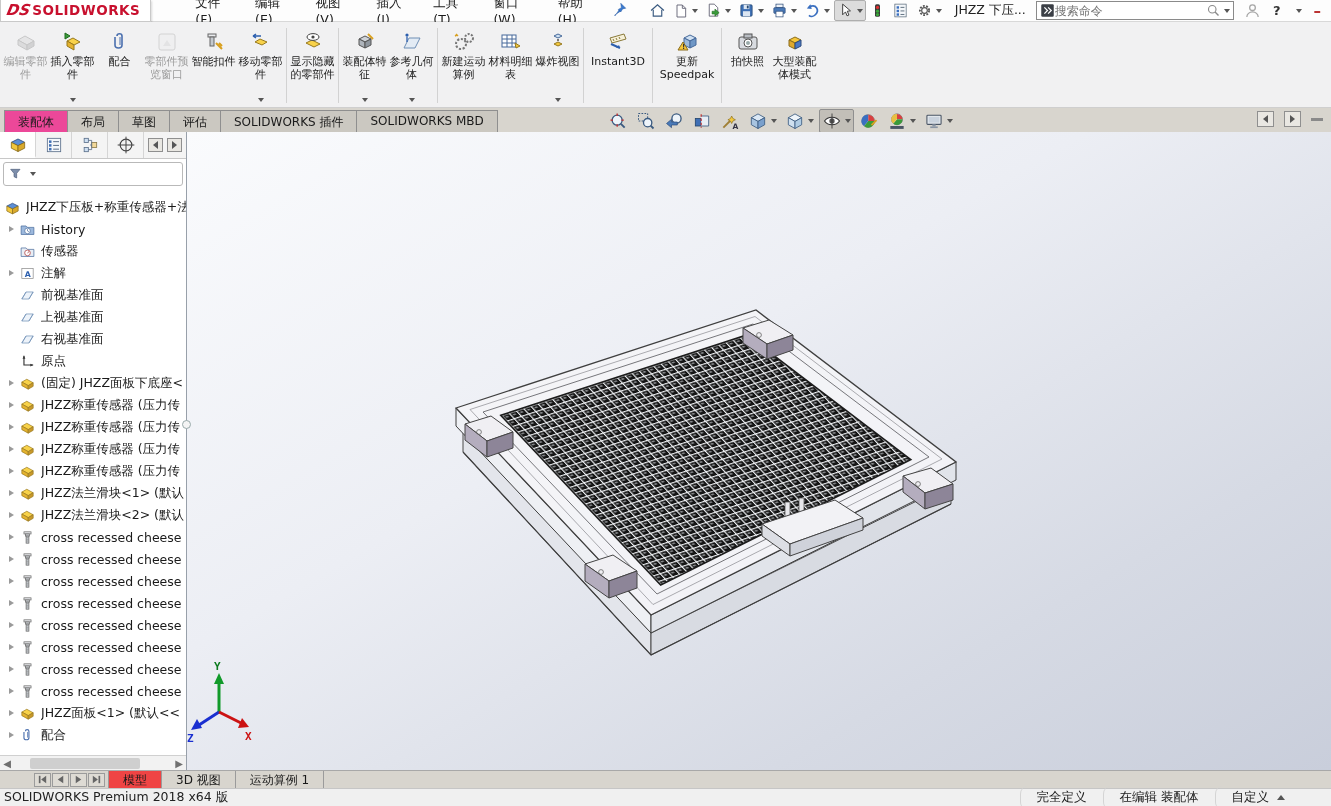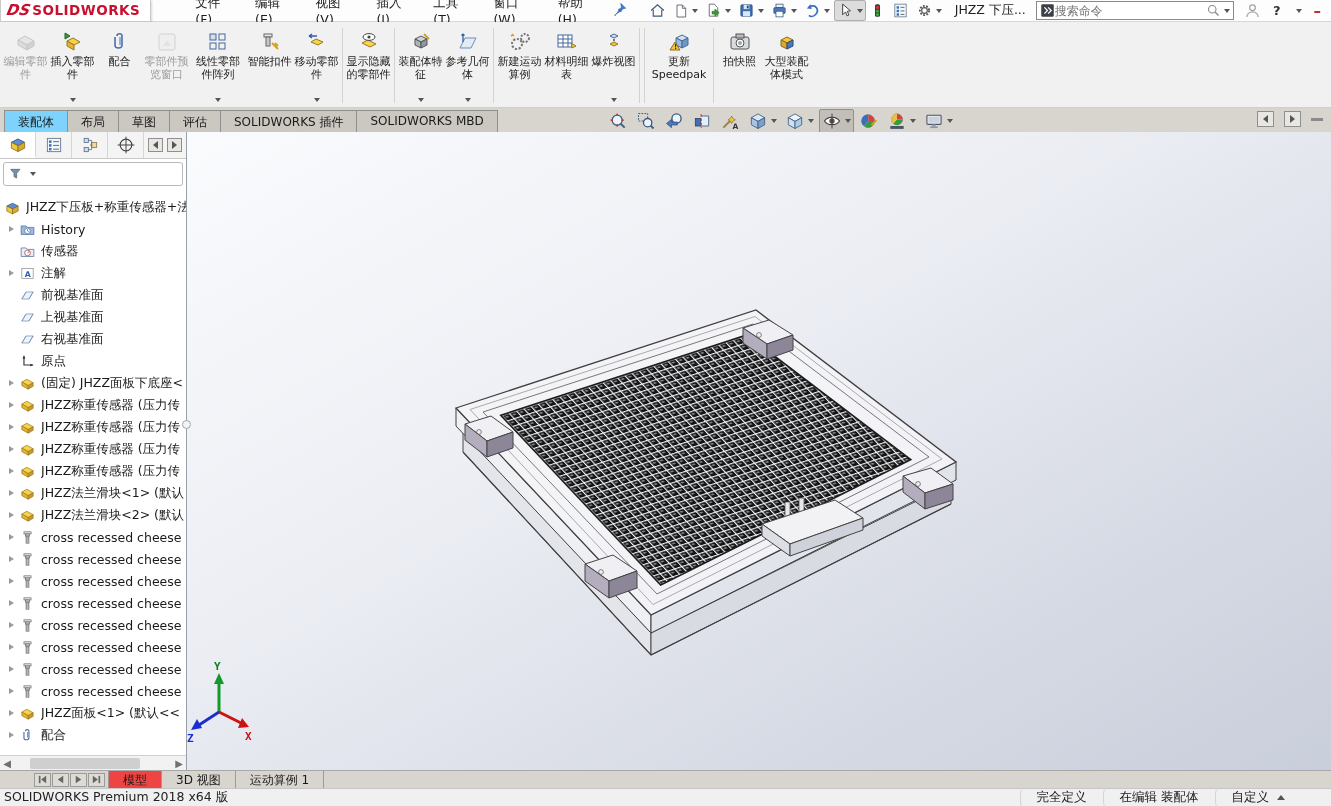--- a/index.html
+++ b/index.html
@@ -37,21 +37,21 @@
   .rbtn .ric { width:24px; height:24px; margin-bottom:2px; flex:0 0 auto; }
   .rbtn.arrow::after { content:""; position:absolute; bottom:4px; left:50%; margin-left:-3px;
     border-left:3px solid transparent; border-right:3px solid transparent; border-top:4px solid #555; }
   .rsep { width:1px; background:#d2d2d2; margin:4px 2px; }
 
   
   .tabrow { height:24px; background:#d8d5ce; display:flex; align-items:flex-end; flex:0 0 auto; position:relative; }
   .ctab { height:22px; padding:3px 13px 0 13px; font-size:12px; border:1px solid #8f8f8f; border-bottom:none;
     background:#cbc8c1; margin-left:-1px; white-space:nowrap; }
   .ctab:first-child { margin-left:4px; }
-  .ctab.active { background:#7dd3fc; font-weight:normal; position:relative; z-index:2; }
+  .ctab.active { background:#ec4899; font-weight:normal; position:relative; z-index:2; }
   .hud { position:absolute; left:605px; top:1px; display:flex; align-items:center; gap:2px; }
   .hudbtn { display:flex; align-items:center; padding:1px 2px; border:1px solid transparent; border-radius:2px; }
   .hudbtn.pressed { background:#c2bfb8; border-color:#8f8f8f; }
   .hudbtn svg { width:20px; height:20px; }
   .tabrow-right { position:absolute; right:8px; top:3px; display:flex; align-items:center; gap:10px; }
   .pane-btn { width:17px; height:16px; border:1px solid #8f8f8f; background:#e9e7e2; display:flex; align-items:center; justify-content:center; }
   .tri-l { width:0;height:0;border-top:4px solid transparent;border-bottom:4px solid transparent;border-right:5px solid #555; }
   .tri-r { width:0;height:0;border-top:4px solid transparent;border-bottom:4px solid transparent;border-left:5px solid #555; }
   .strip-dash { width:12px; height:3px; background:#8a8a8a; }
 
@@ -502,26 +502,20 @@
           <use href="#s-clip"></use>
         </svg>
       <span>配合</span>
     </div>
     <div class="rbtn disabled">
       <svg class="ric">
           <use href="#s-preview"></use>
         </svg>
       <span>零部件预览窗口</span>
     </div>
-    <div class="rbtn arrow" style="width:56px">
-      <svg class="ric">
-          <use href="#s-grid4"></use>
-        </svg>
-      <span>线性零部件阵列</span>
-    </div>
     <div class="rbtn">
       <svg class="ric">
           <use href="#s-fastener"></use>
         </svg>
       <span>智能扣件</span>
     </div>
     <div class="rbtn arrow">
       <svg class="ric">
           <use href="#s-move"></use>
         </svg>
@@ -560,20 +554,26 @@
         </svg>
       <span>材料明细表</span>
     </div>
     <div class="rbtn arrow">
       <svg class="ric">
           <use href="#s-explode"></use>
         </svg>
       <span>爆炸视图</span>
     </div>
     <div class="rsep"></div>
+    <div class="rbtn w2">
+      <svg class="ric">
+          <use href="#s-ruler"></use>
+        </svg>
+      <span>Instant3D</span>
+    </div>
     <div class="rsep"></div>
     <div class="rbtn w2">
       <svg class="ric">
           <use href="#s-warncube"></use>
         </svg>
       <span>更新 Speedpak</span>
     </div>
     <div class="rsep"></div>
     <div class="rbtn">
       <svg class="ric">

